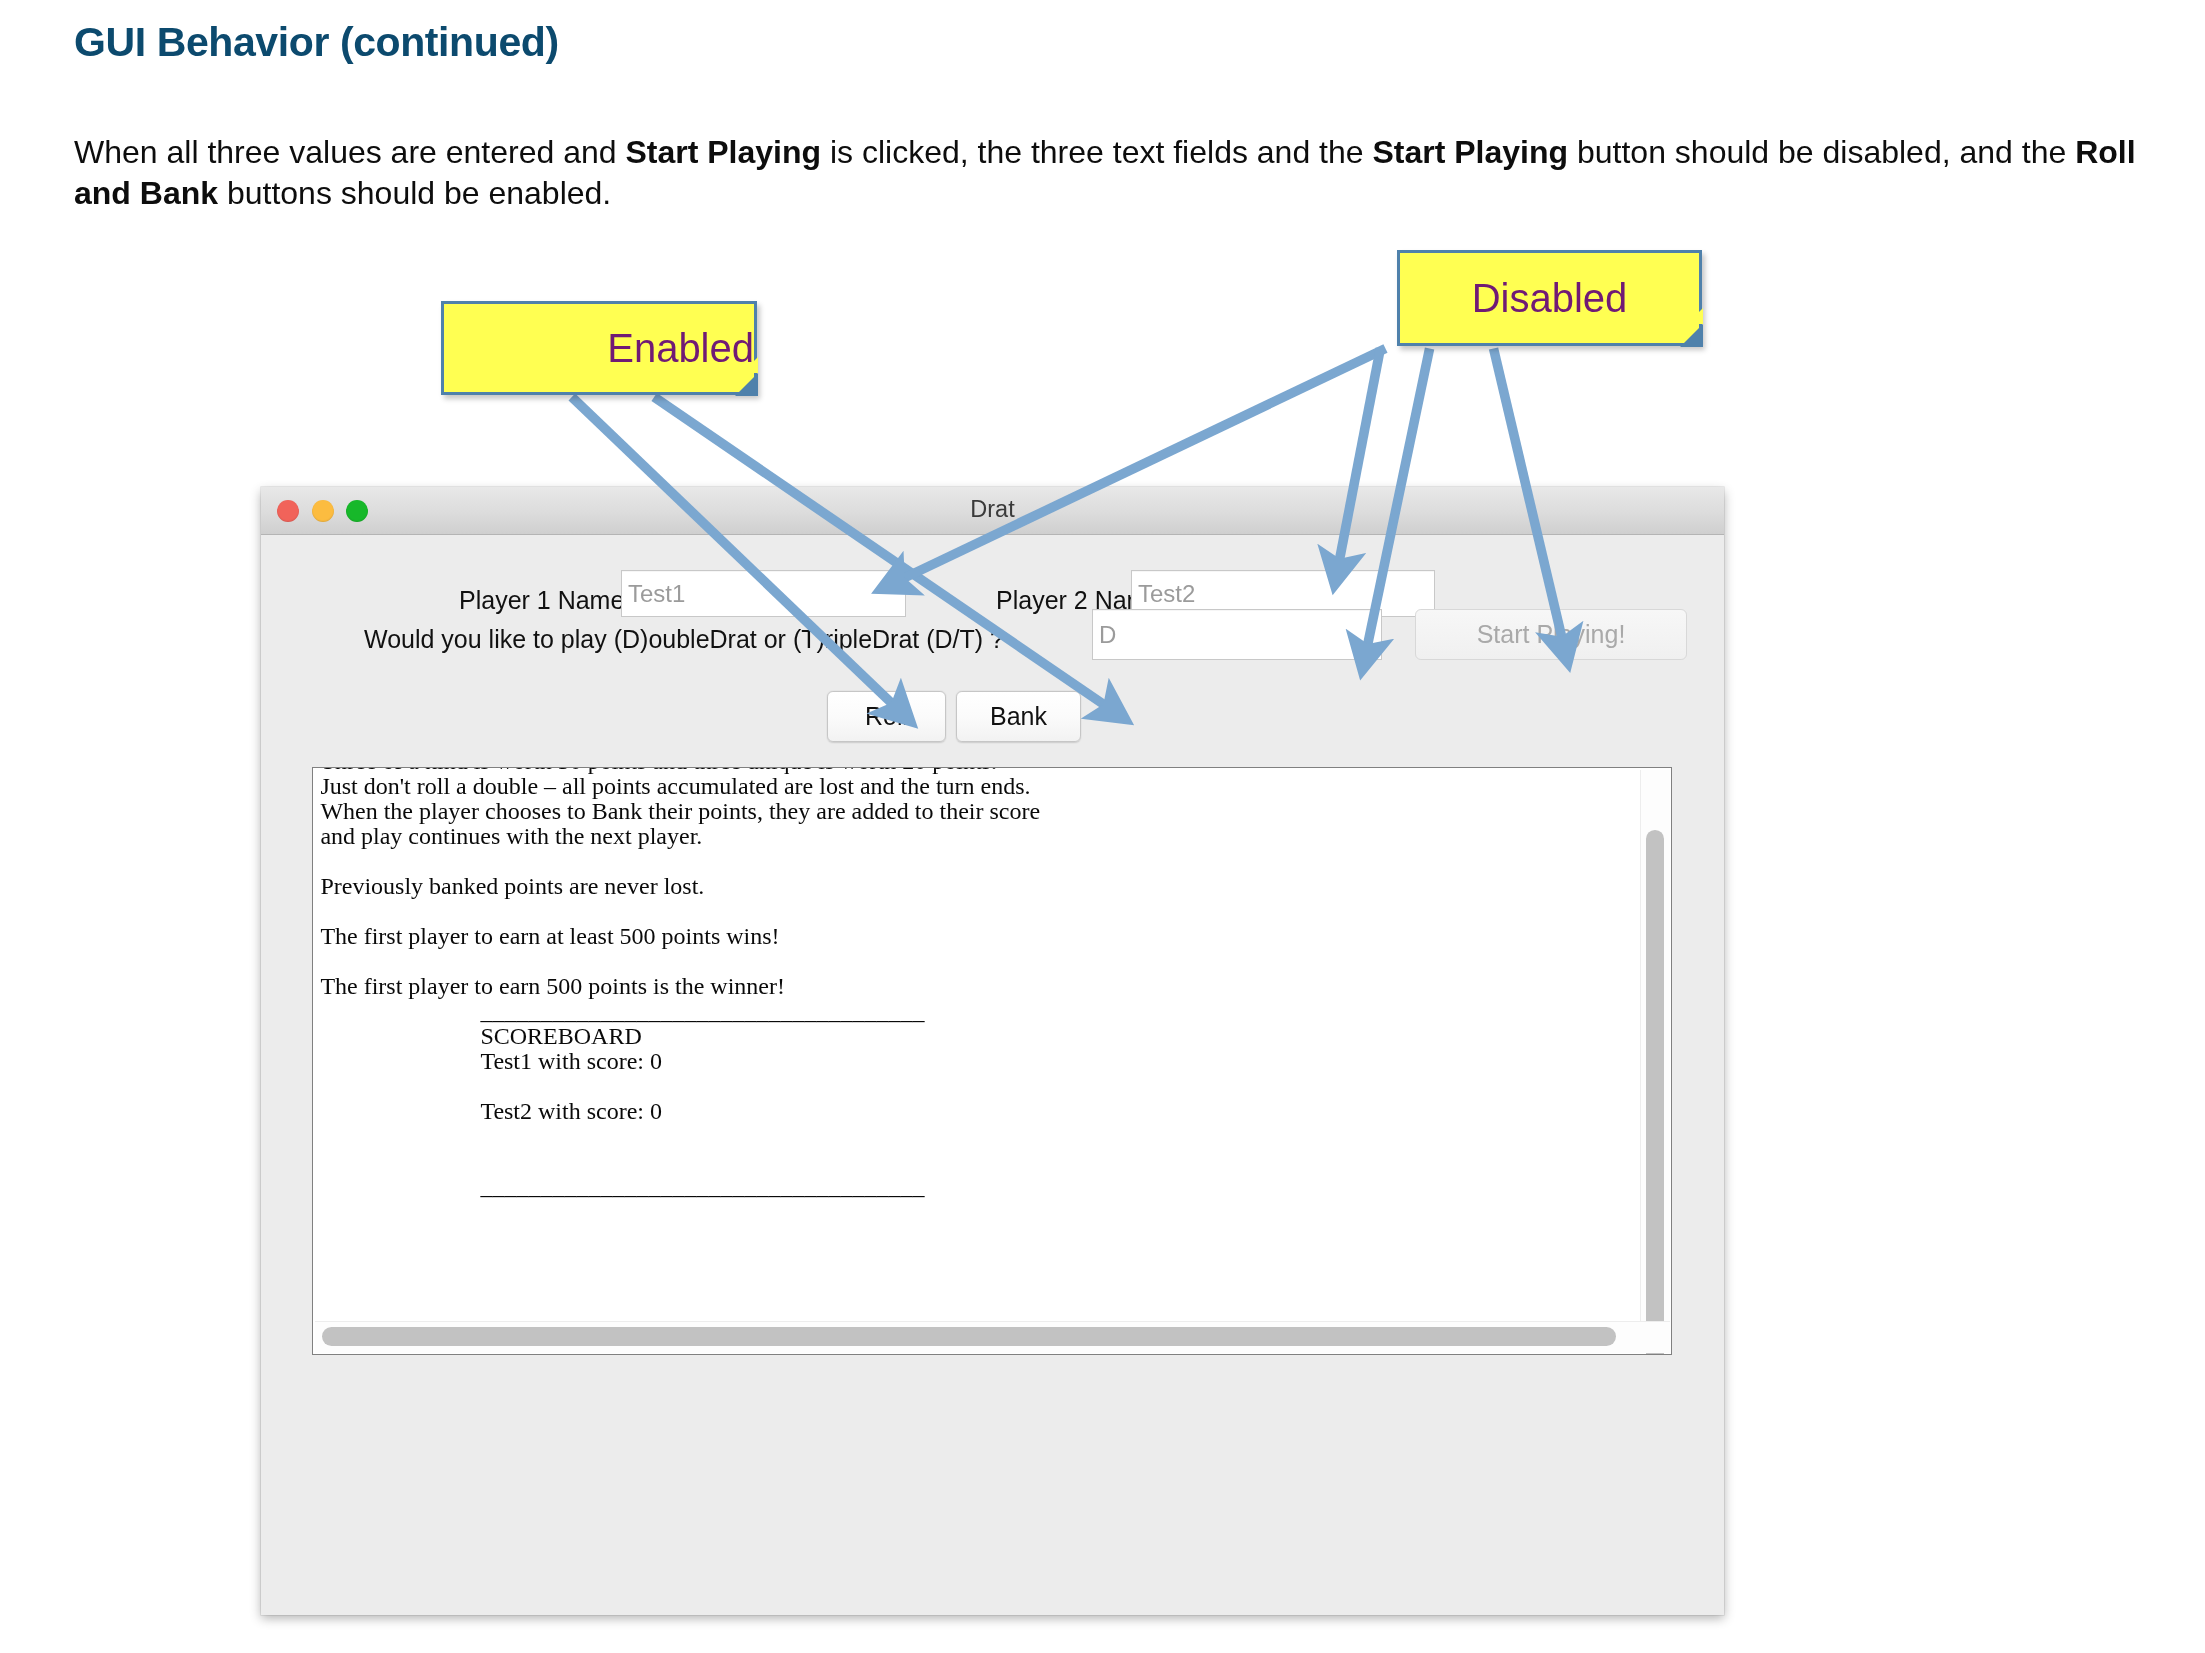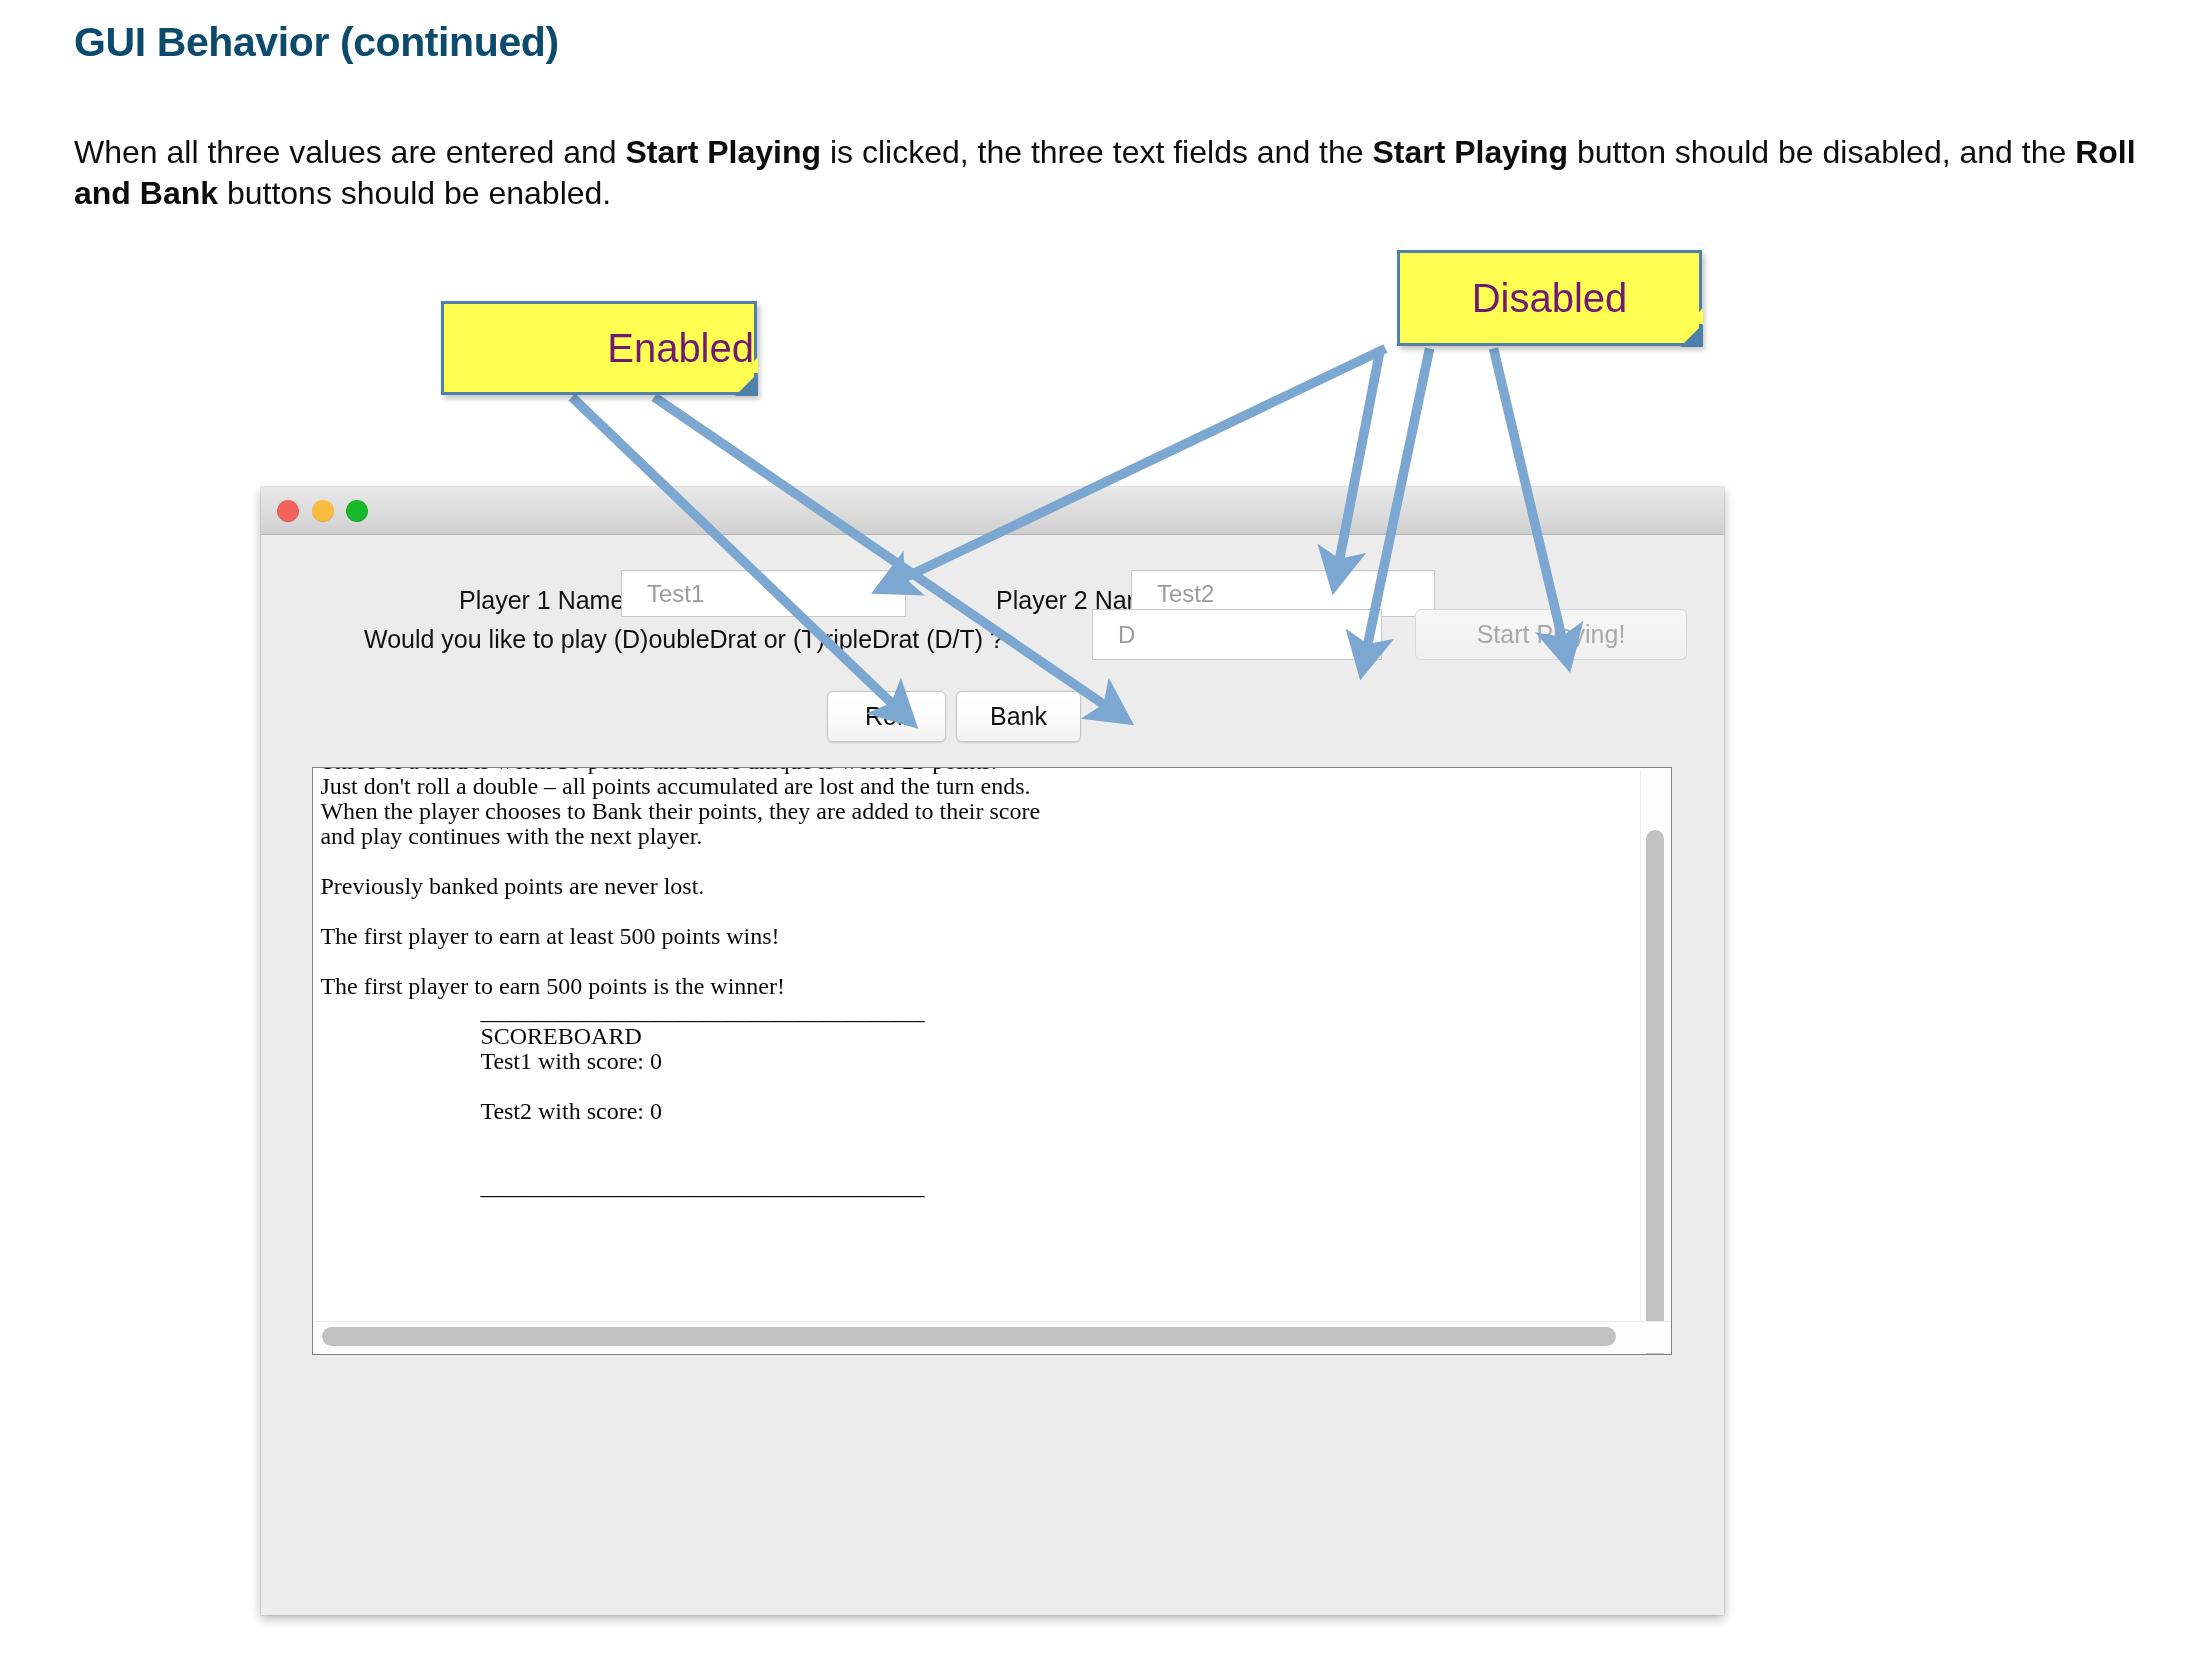--- a/index.html
+++ b/index.html
@@ -135,21 +135,21 @@
     color: #111111;
     white-space: nowrap;
   }
   .text-field {
     position: absolute;
     background: #ffffff;
     border: 0.7px solid #c8c8c8;
     box-sizing: border-box;
     display: flex;
     align-items: center;
-    padding-left: 25px;
+    padding-left: 6px;
     font-size: 24px;
     color: #9b9b9b;
     box-shadow: inset 0 0.7px 0.7px rgba(0,0,0,0.05);
   }
 
   #lbl-p1 { left: 198px; top: 51px; }
   #fld-p1 { left: 360px; top: 35px; width: 285px; height: 47px; }
   #lbl-p2 { left: 735px; top: 51px; }
   #fld-p2 { left: 870px; top: 35px; width: 304px; height: 47px; }
 
@@ -253,20 +253,21 @@
 </div>
 
 <div id="app-window">
 
   <div id="titlebar">
     <div class="traffic-lights">
       <span class="tl red"></span>
       <span class="tl yellow"></span>
       <span class="tl green"></span>
     </div>
+    <div id="window-title">Drat</div>
   </div>
 
   <div id="window-body">
 
     <div class="form-label" id="lbl-p1">Player 1 Name:</div>
     <div class="text-field" id="fld-p1">Test1</div>
 
     <div class="form-label" id="lbl-p2">Player 2 Name:</div>
     <div class="text-field" id="fld-p2">Test2</div>
 

